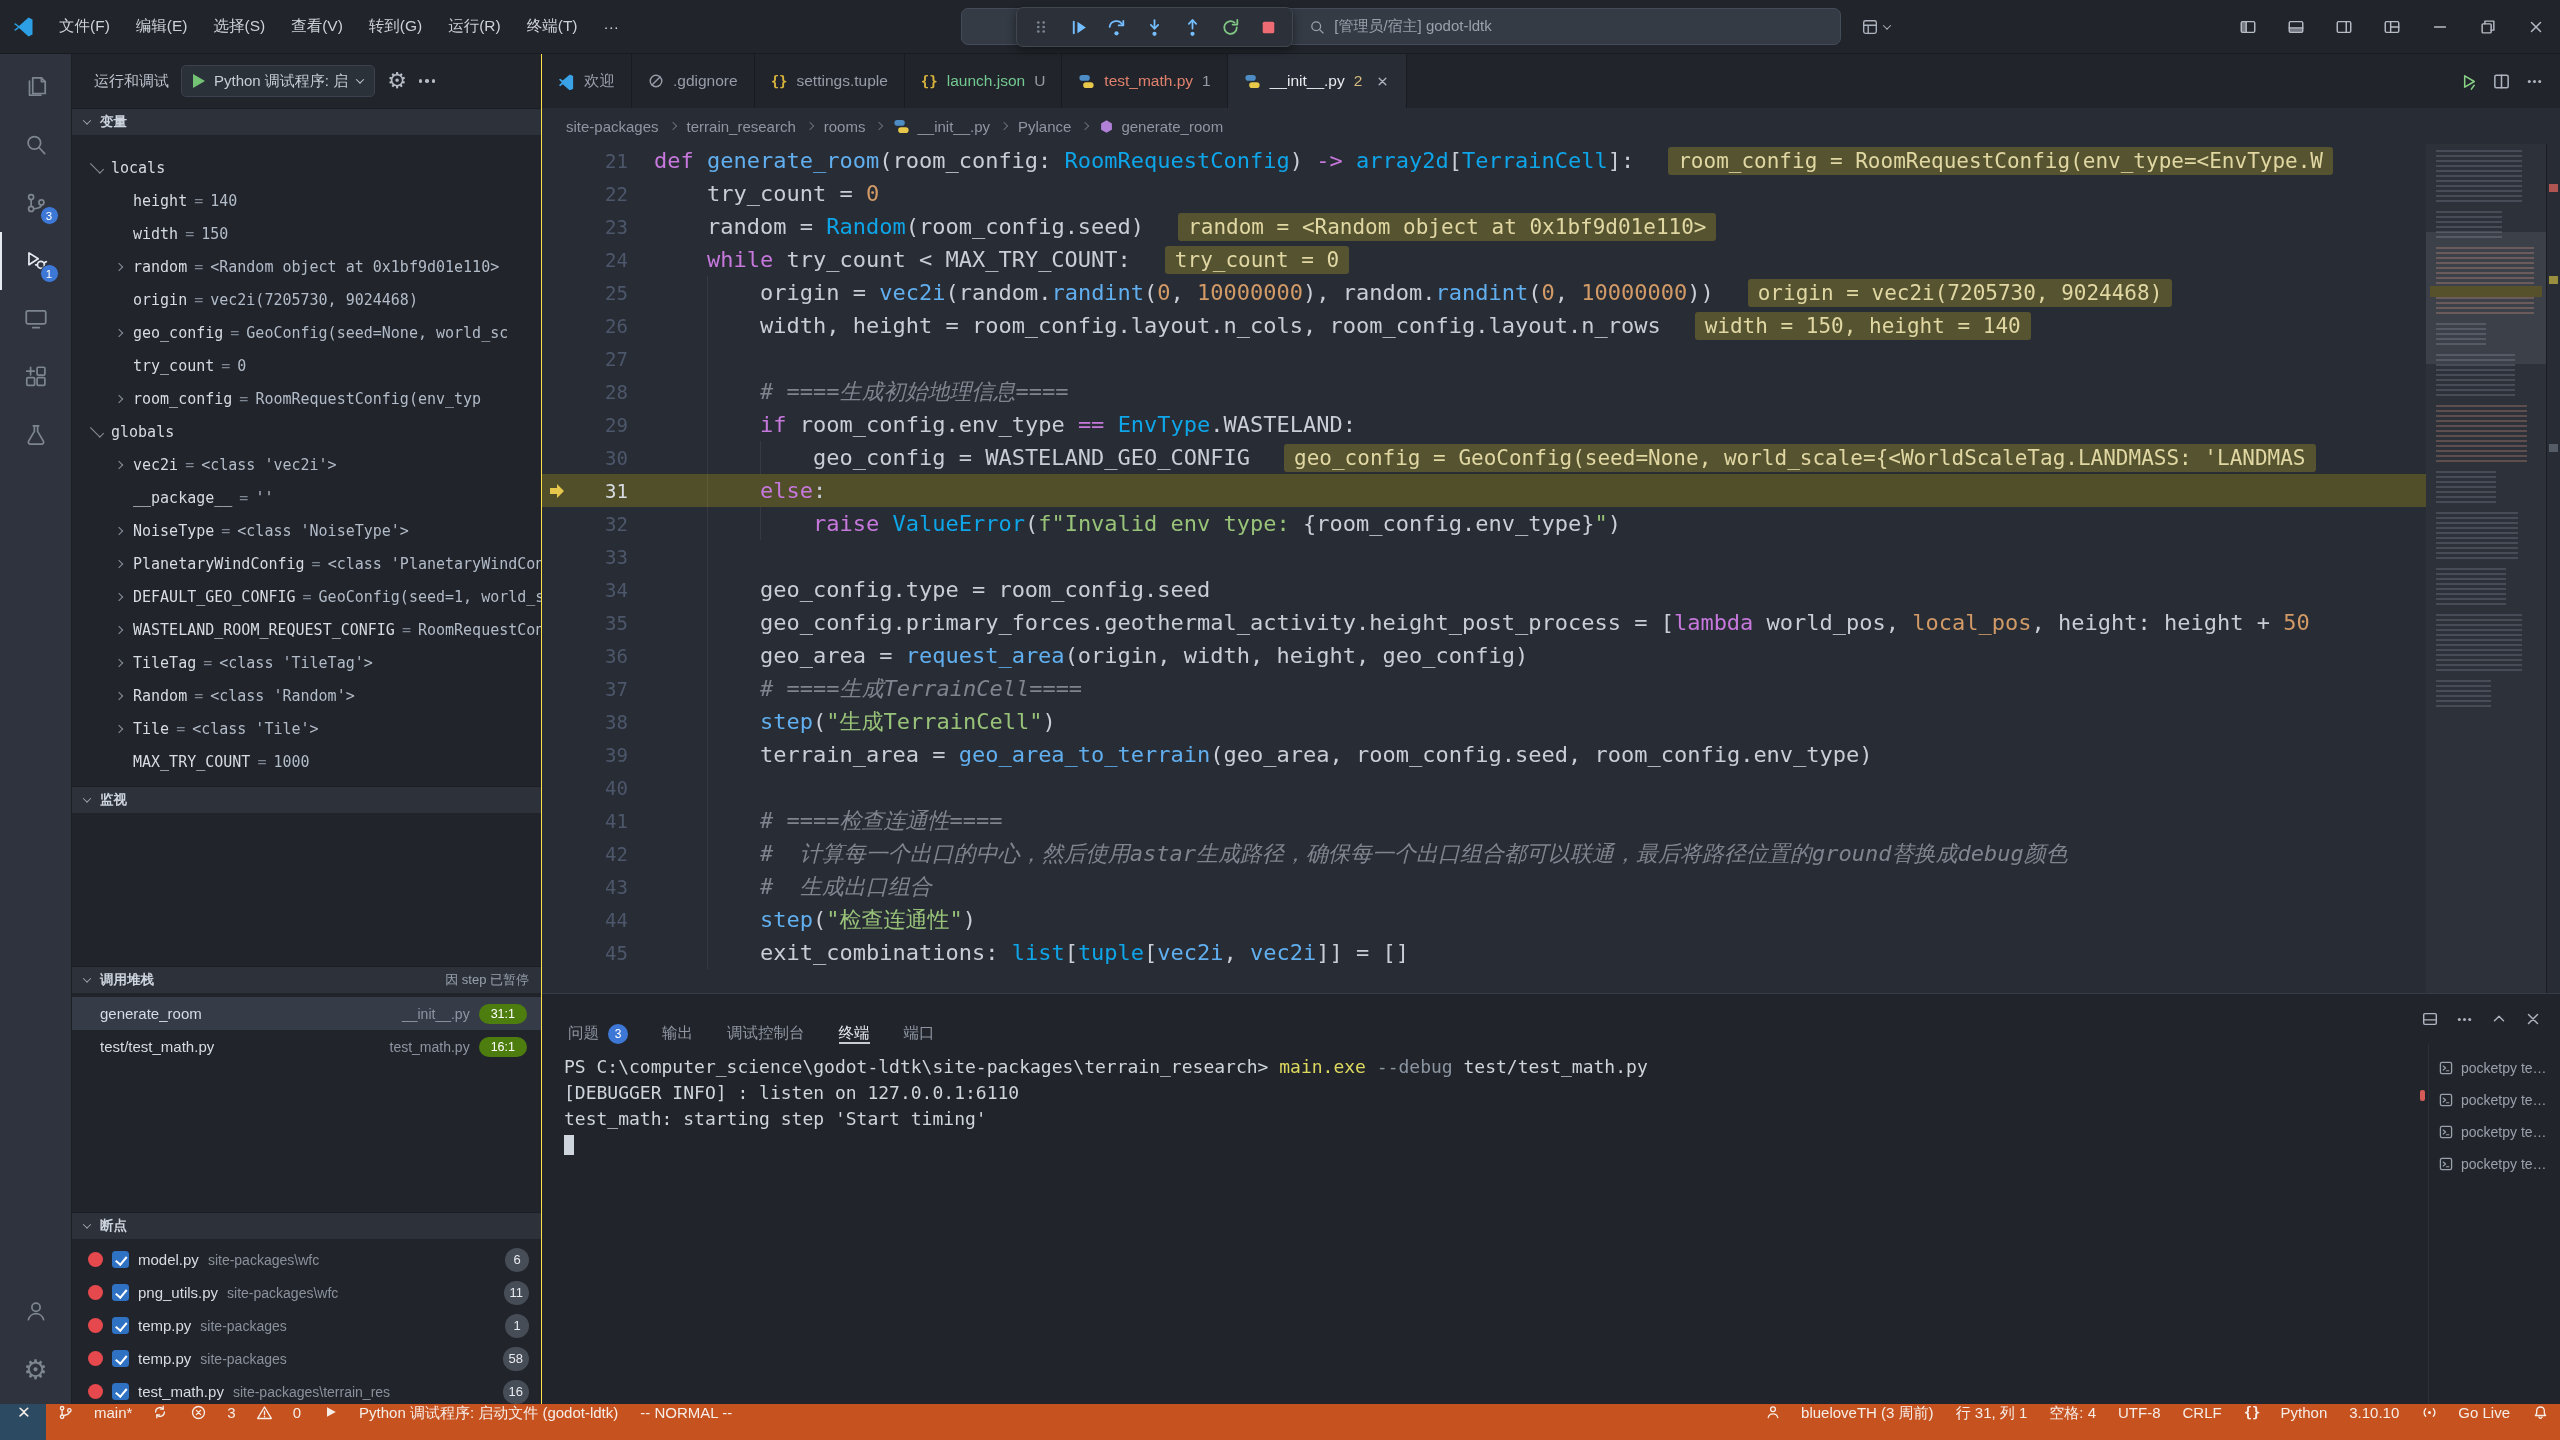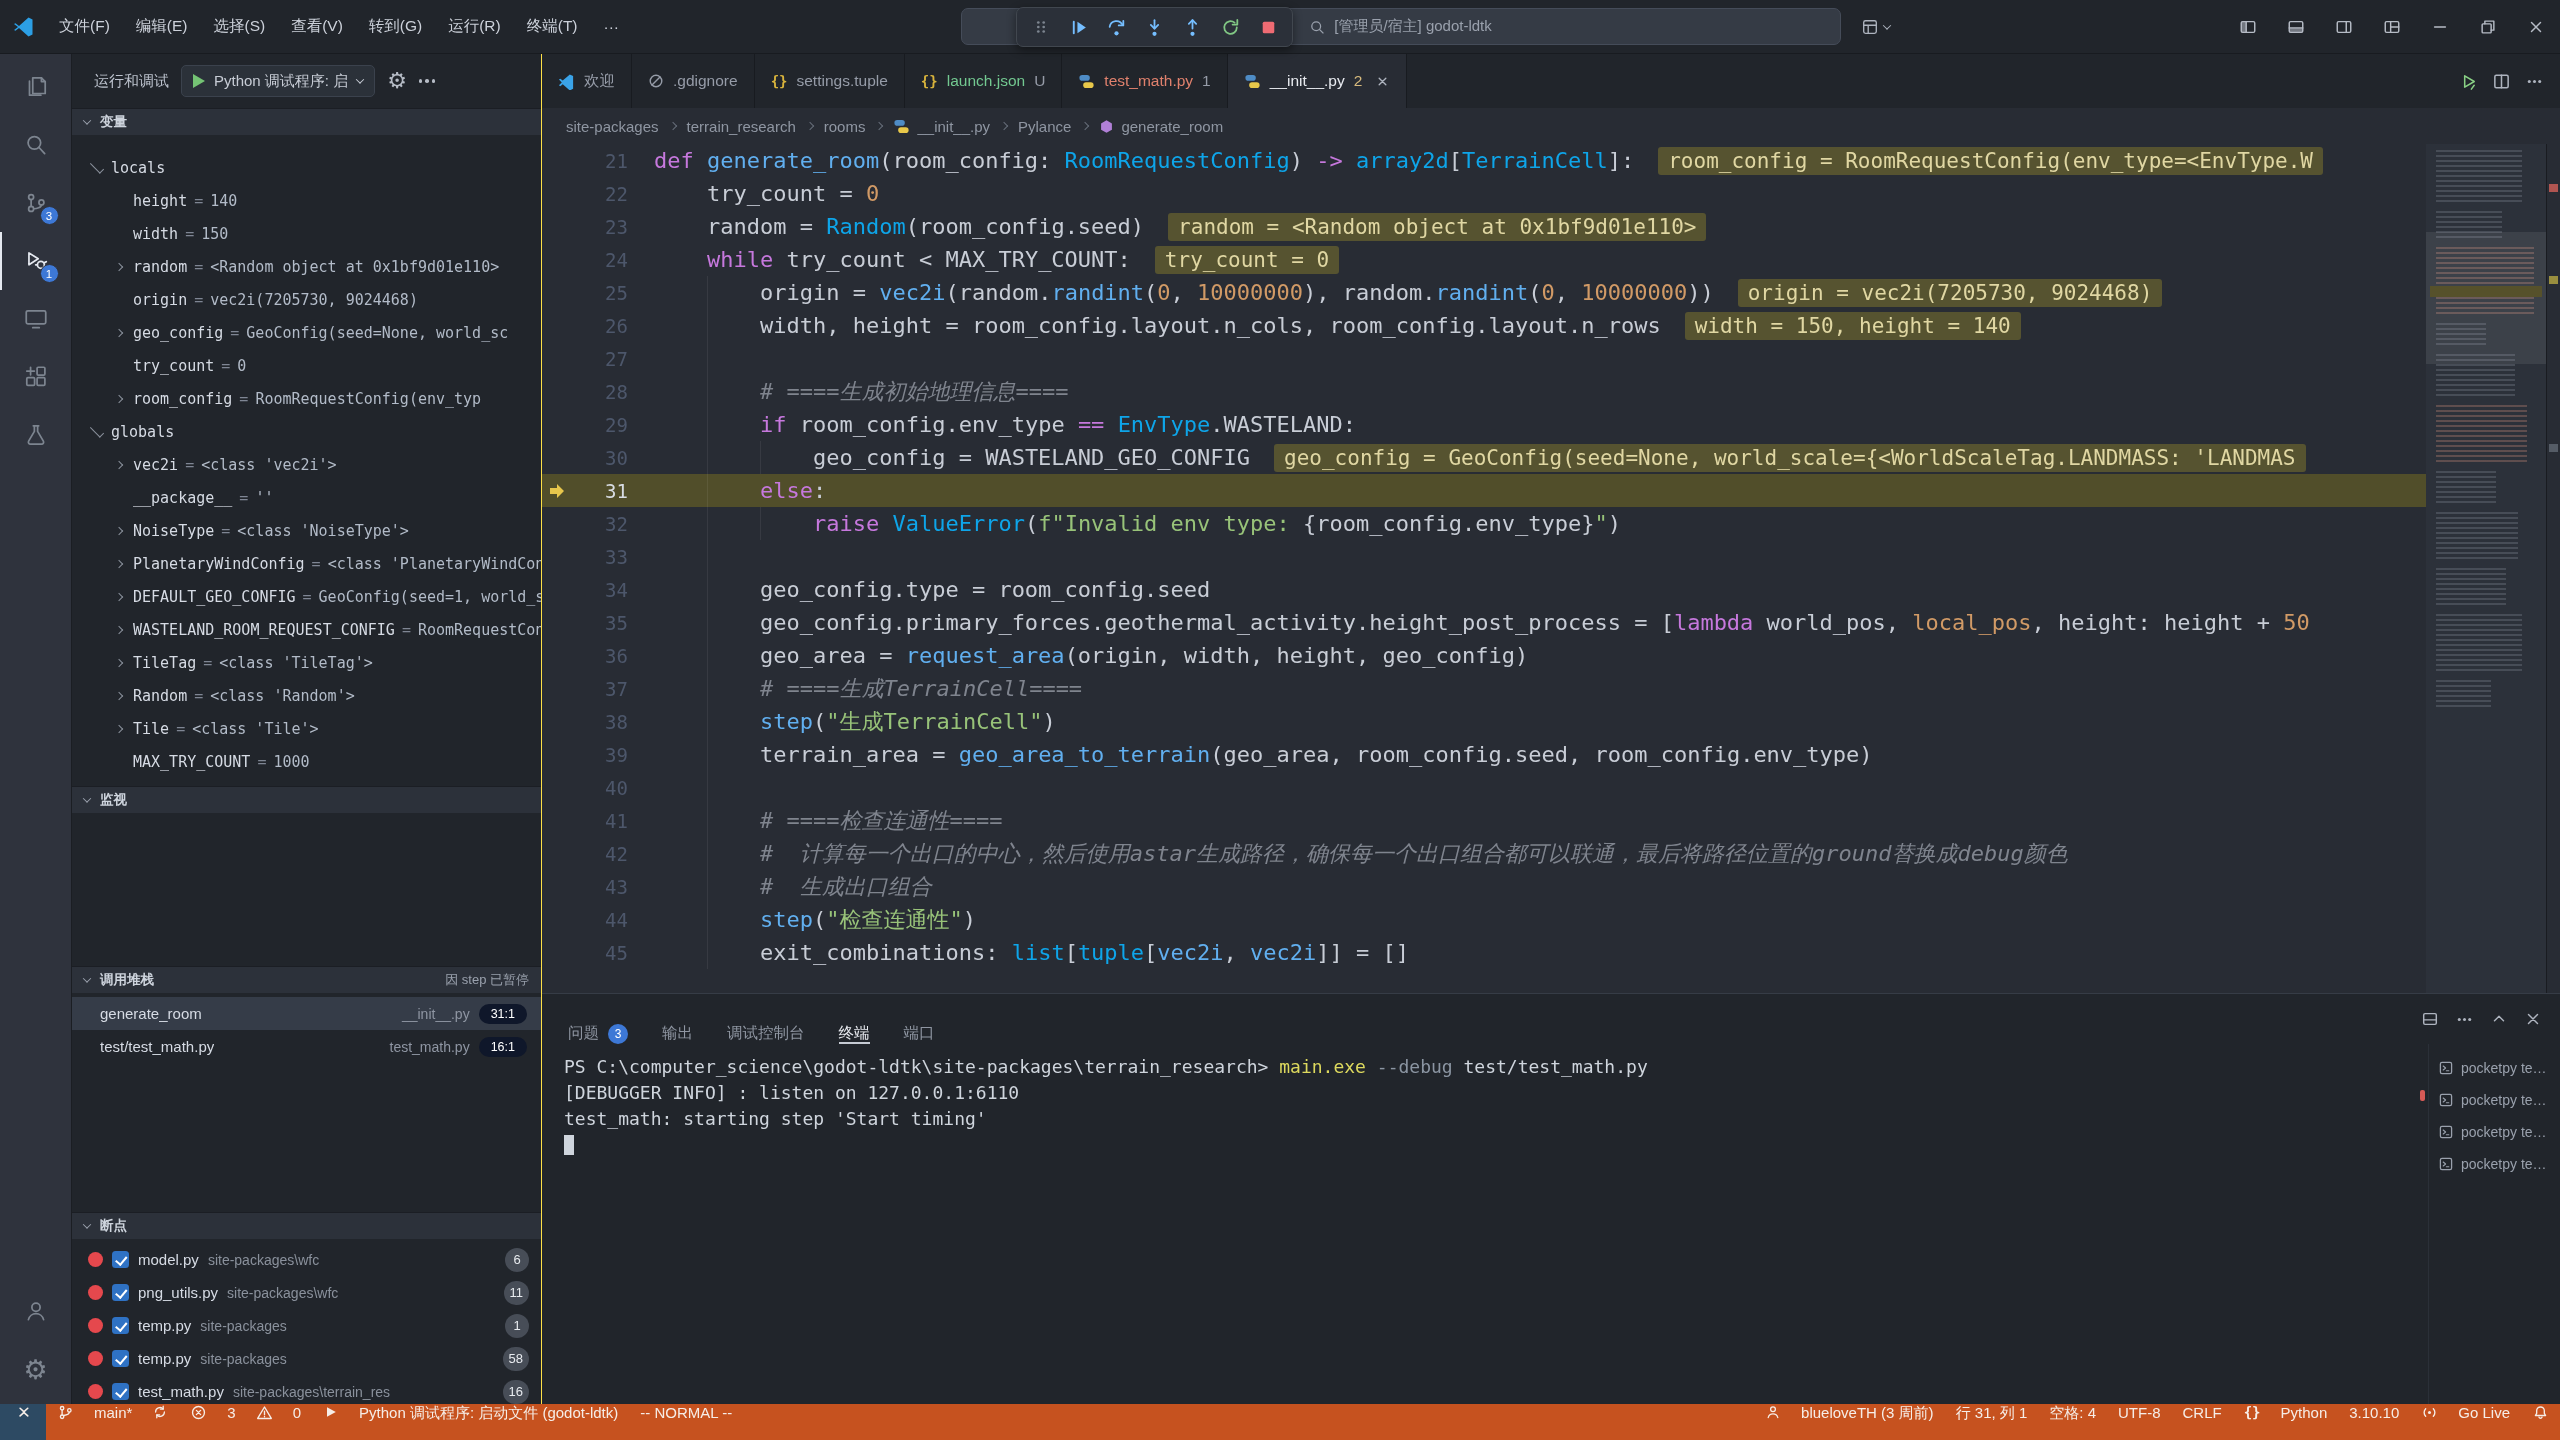--- a/index.html
+++ b/index.html
@@ -51,21 +51,21 @@
 .twisty{width:14px;flex:0 0 14px;color:#8a919c;display:flex;justify-content:center}
 .var-name{color:#d6dbe4}
 .var-eq{color:#7f8694}
 .var-val{color:#b2bbc8}
 .watch-body{height:153px;flex:0 0 153px}
 .cs-body{height:219px;flex:0 0 219px;padding-top:4px;overflow:hidden}
 .cs-row{height:33px;display:flex;align-items:center;padding:0 14px 0 28px;gap:9px;font-size:15px}
 .cs-row.selected{background:#353c48}
 .cs-fn{color:#d6dbe4;white-space:nowrap;overflow:hidden}
 .cs-file{margin-left:auto;color:#8f96a3;font-size:14px;white-space:nowrap}
-.cs-pos{background:#0f172a;color:#fff;border-radius:10px;font-size:12.5px;padding:3px 12px;flex:0 0 auto}
+.cs-pos{background:#4d7c0f;color:#fff;border-radius:10px;font-size:12.5px;padding:3px 12px;flex:0 0 auto}
 .bp-body{flex:1;padding-top:4px;overflow:hidden}
 .bp-row{height:33px;display:flex;align-items:center;gap:9px;padding:0 12px 0 16px;font-size:15px;overflow:hidden}
 .bp-dot{width:15px;height:15px;border-radius:50%;background:#e5484d;flex:0 0 15px}
 .bp-check{width:17px;height:17px;border-radius:3.5px;background:#2f72c4;position:relative;flex:0 0 17px}
 .bp-check::after{content:"";position:absolute;left:5.5px;top:2.5px;width:4.5px;height:8.5px;border-right:2px solid #fff;border-bottom:2px solid #fff;transform:rotate(40deg)}
 .bp-file{color:#d6dbe4;white-space:nowrap}
 .bp-path{color:#8a919c;font-size:14px;flex:1;overflow:hidden;text-overflow:ellipsis;white-space:nowrap}
 .bp-count{min-width:24px;height:24px;border-radius:12px;background:#474d57;color:#e8ebef;font-size:13px;display:flex;align-items:center;justify-content:center;padding:0 6px;flex:0 0 auto}
 
 
@@ -86,21 +86,21 @@
 
 .code-wrap{flex:1;position:relative;min-height:0;overflow:hidden;background:#282c34}
 #code-lines{position:absolute;top:0;left:0;right:134px;bottom:0;overflow:hidden;font-family:"DejaVu Sans Mono",monospace;font-size:22px}
 .code-line{height:33px;display:flex;align-items:center;white-space:pre;position:relative;overflow:hidden}
 .code-line.current{background:#514e2a}
 .glyph-margin{width:30px;flex:0 0 30px;display:flex;align-items:center;justify-content:center}
 .line-num{width:56px;flex:0 0 56px;text-align:right;color:#4d576b;font-size:19px}
 .code-line.current .line-num{color:#d8dce3}
 .line-text{margin-left:26px;position:relative;flex:0 0 auto}
 .iguide{position:absolute;top:-5px;bottom:-5px;width:1px;background:rgba(255,255,255,.07)}
-.inline-hint{margin-left:24px;background:#565330;color:#e0d7a3;border-radius:3px;padding:2px 10px;flex:0 0 auto;font-size:21px}
+.inline-hint{margin-left:34px;background:#565330;color:#e0d7a3;border-radius:3px;padding:2px 10px;flex:0 0 auto;font-size:21px}
 .tk-k{color:#c678dd}.tk-f{color:#61afef}.tk-t{color:#0ea5e9}.tk-s{color:#98c379}
 .tk-n{color:#d19a66}.tk-c{color:#7f848e;font-style:italic}.tk-d{color:#c8cdd6}
 .minimap{position:absolute;top:0;right:14px;width:120px;bottom:0;background:#2c313a;overflow:hidden}
 .mm-block{margin:6px 10px 0;background:repeating-linear-gradient(to bottom,rgba(205,215,230,.17) 0 2px,transparent 2px 5px)}
 .mm-block.warm{background:repeating-linear-gradient(to bottom,rgba(226,152,130,.28) 0 2px,transparent 2px 5px)}
 .mm-slider{position:absolute;left:0;right:0;top:88px;height:132px;background:rgba(255,255,255,.08)}
 .mm-mark{position:absolute;left:4px;right:4px;height:11px;background:#56512b;top:142px}
 .oruler{position:absolute;top:0;right:0;width:14px;bottom:0;background:#282c34;border-left:1px solid rgba(0,0,0,.35)}
 .or-mark{position:absolute;left:2px;right:2px;height:8px;display:block}
 

